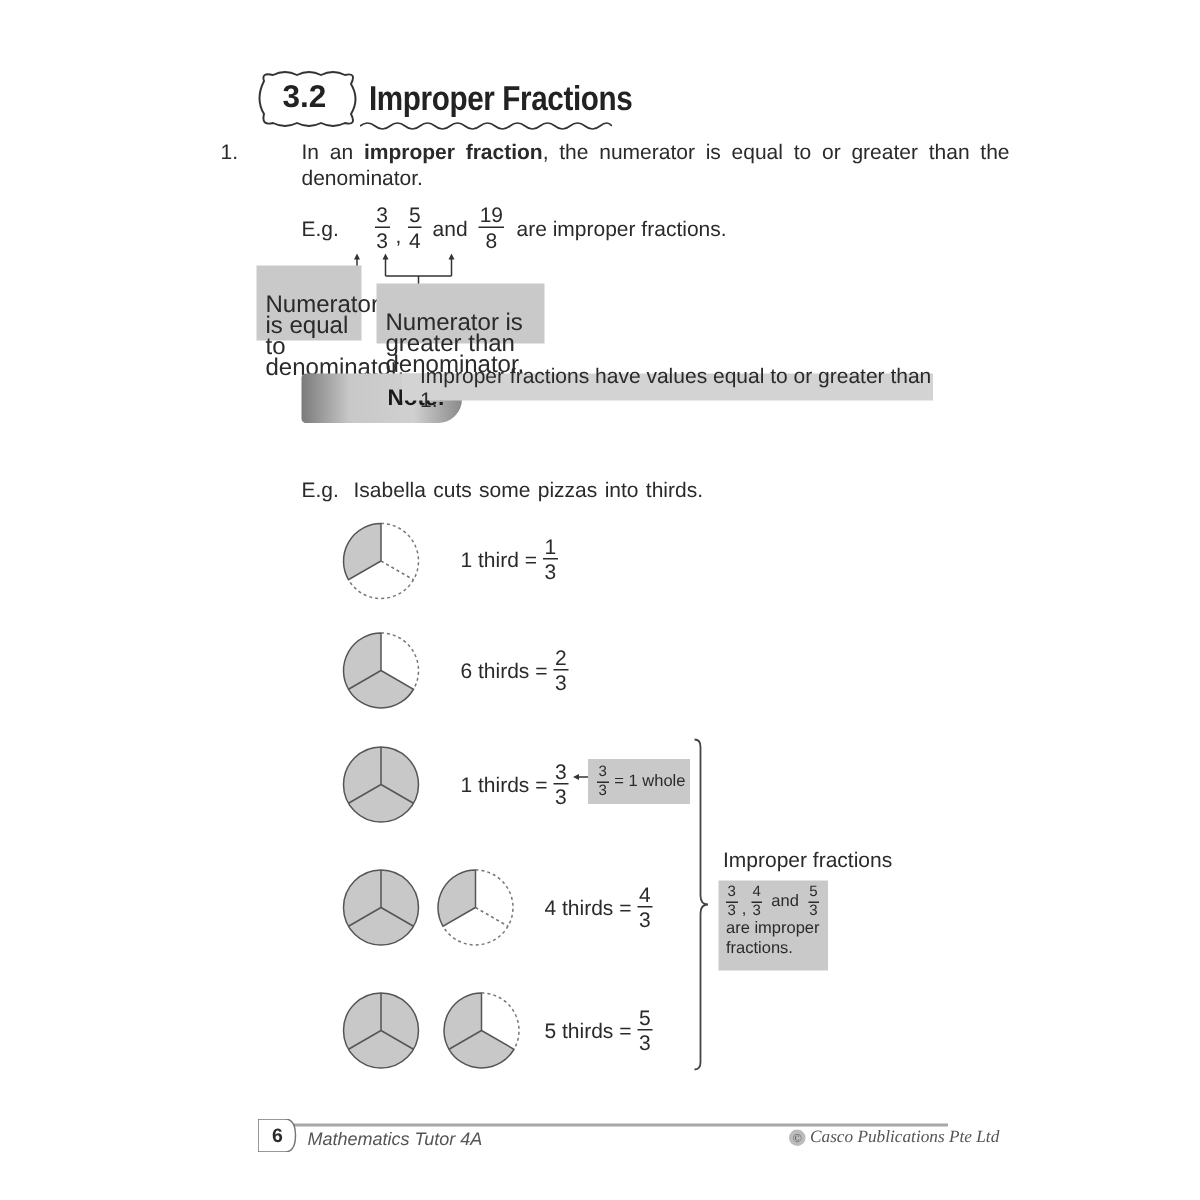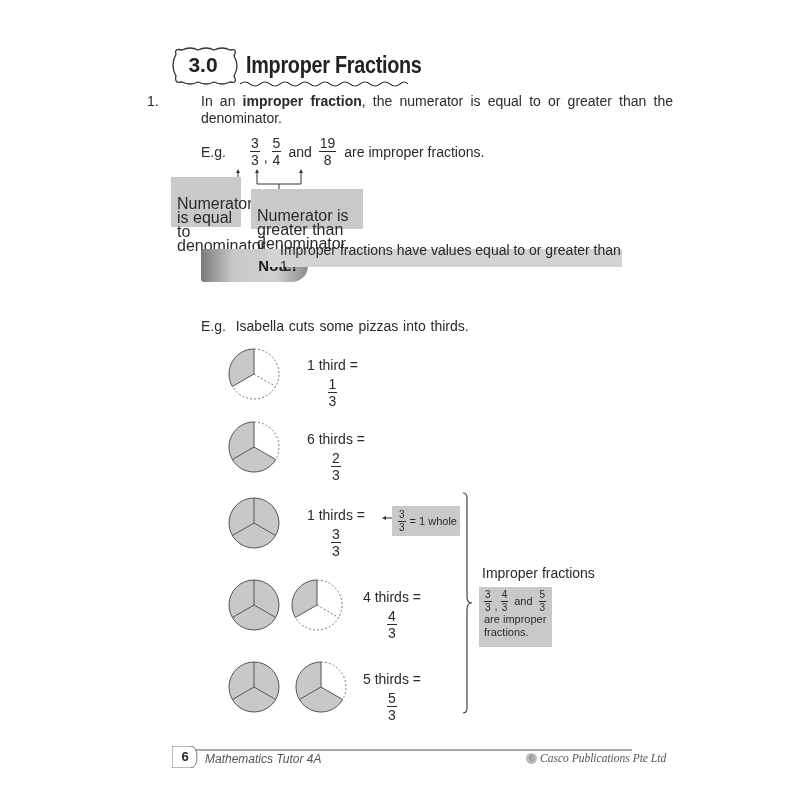--- a/index.html
+++ b/index.html
@@ -26,21 +26,21 @@
   .co1 { left: 171px; top: 177px; width: 70px; height: 50px; }
   .co2 { left: 251px; top: 189px; width: 112px; height: 33px; }
   
   .note-badge { left: 201px; top: 249px; width: 61px; height: 33px; border-radius: 3px 16px 16px 3px;
     background: linear-gradient(90deg, #7a7a7a 0%, #c8c8c8 30%, #d0d0d0 70%, #8a8a8a 100%);
     display: flex; align-items: center; justify-content: center; font-weight: bold; font-size: 15px; color: #1a1a1a; padding-left: 46px; }
   .note-box { left: 268px; top: 249px; width: 354px; height: 18px; background: #d3d3d3; display: flex; align-items: center; padding-left: 12px; box-sizing: border-box; font-size: 14px; }
   .eg2 { left: 201px; top: 318px; font-size: 14px; word-spacing: 1px; }
   
   .pie { position: absolute; width: 54px; height: 54px; }
-  .row-label { position: absolute; font-size: 14px; display: flex; align-items: center; gap: 4px; flex-direction: column; }
+  .row-label { position: absolute; font-size: 14px; display: flex; align-items: center; gap: 4px; }
   .row-label .frac { font-size: 14px; }
   .whole-arrow { left: 382px; top: 513px; width: 12px; height: 10px; }
   .whole-box { left: 392px; top: 506px; width: 68px; height: 30px; background: #c9c9c9; display: flex; align-items: center; gap: 4px; padding-left: 6px; box-sizing: border-box; font-size: 11px; }
   .whole-box .frac { font-size: 10px; }
   .brace { left: 462px; top: 492px; width: 12px; height: 222px; }
   .imp-title { left: 482px; top: 565px; font-size: 14px; }
   .imp-box { left: 479px; top: 587px; width: 73px; height: 60px; background: #c9c9c9; font-size: 11px; line-height: 13px; padding: 3px 5px; box-sizing: border-box; }
   .imp-box .frac { font-size: 10px; }
   
   .foot-line { left: 172px; top: 749px; width: 460px; height: 2px; background: #a8a8a8; }
@@ -49,21 +49,21 @@
   .foot-book { left: 205px; top: 752px; font-size: 12px; font-style: italic; color: #555; }
   .foot-copy { left: 526px; top: 752px; font-size: 11.5px; font-style: italic; font-family: "Liberation Serif", serif; color: #555; display: flex; align-items: center; gap: 3px; }
   .copy-icon { width: 11px; height: 11px; border-radius: 50%; background: #bbb; color: #555; font-size: 8px; display: inline-flex; align-items: center; justify-content: center; font-style: normal; }
 </style>
 </head>
 <body>
 
 <svg class="abs sec-cloud" viewBox="0 0 70 40">
   <path d="M6,8 Q4,2 12,4 Q20,0 28,4 Q36,0 44,4 Q52,0 60,4 Q68,2 64,10 Q70,20 64,30 Q68,38 60,36 Q52,40 44,36 Q36,40 28,36 Q20,40 12,36 Q4,38 6,30 Q0,20 6,8 Z" fill="none" stroke="#333" stroke-width="1.3"></path>
 </svg>
-<div class="abs sec-num">3.0</div>
+<div class="abs sec-num">3.2</div>
 <div class="abs sec-title">Improper Fractions</div>
 <svg class="abs sec-wave" viewBox="0 0 168 8">
   <path d="M0,4 q5,-4 10,0 t10,0 t10,0 t10,0 t10,0 t10,0 t10,0 t10,0 t10,0 t10,0 t10,0 t10,0 t10,0 t10,0 t10,0 t10,0 t8,0" fill="none" stroke="#333" stroke-width="1.1"></path>
 </svg>
 
 <div class="abs p-num">1.</div>
 <div class="abs p-text">
   <span>In an </span><b>improper fraction</b><span>, the numerator is equal to or greater than the denominator.</span>
 </div>
 

